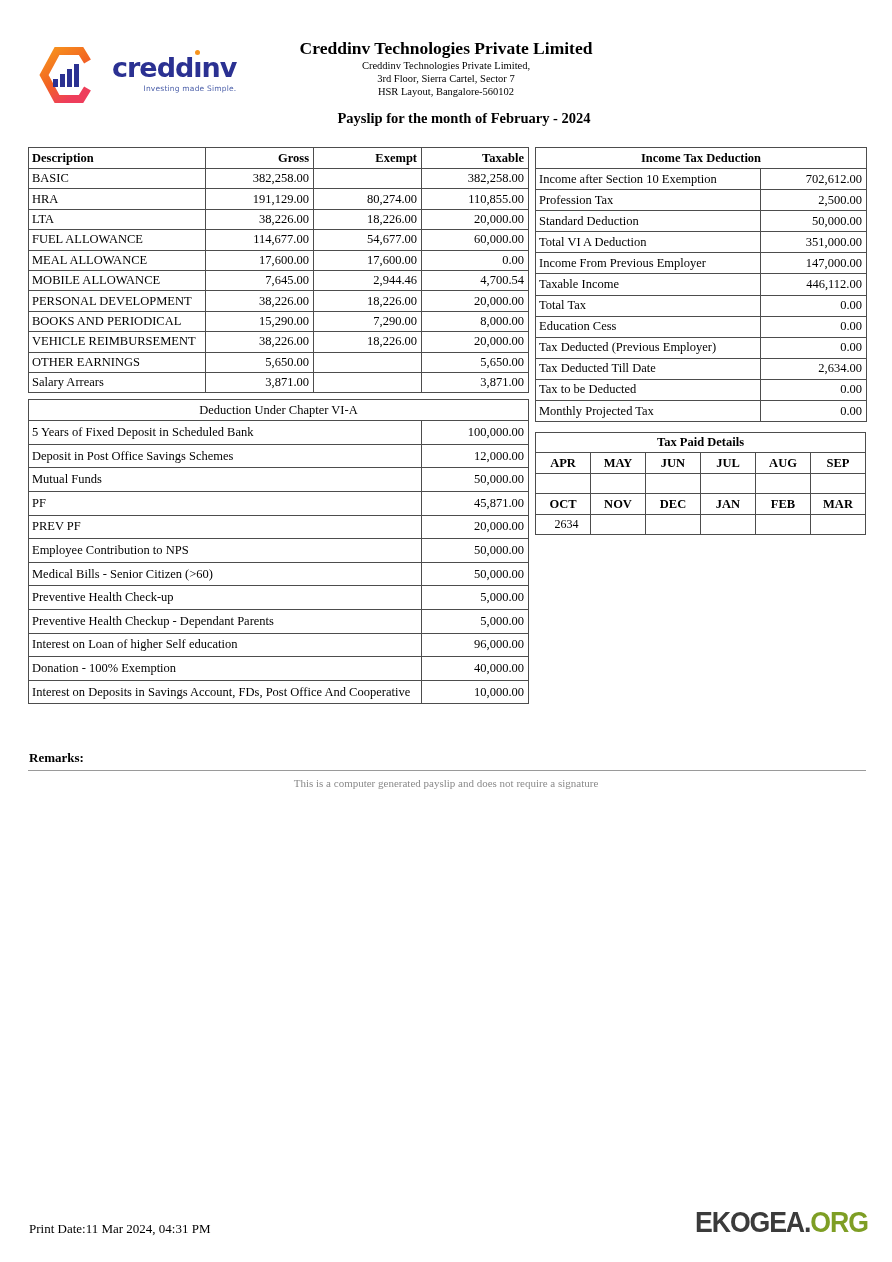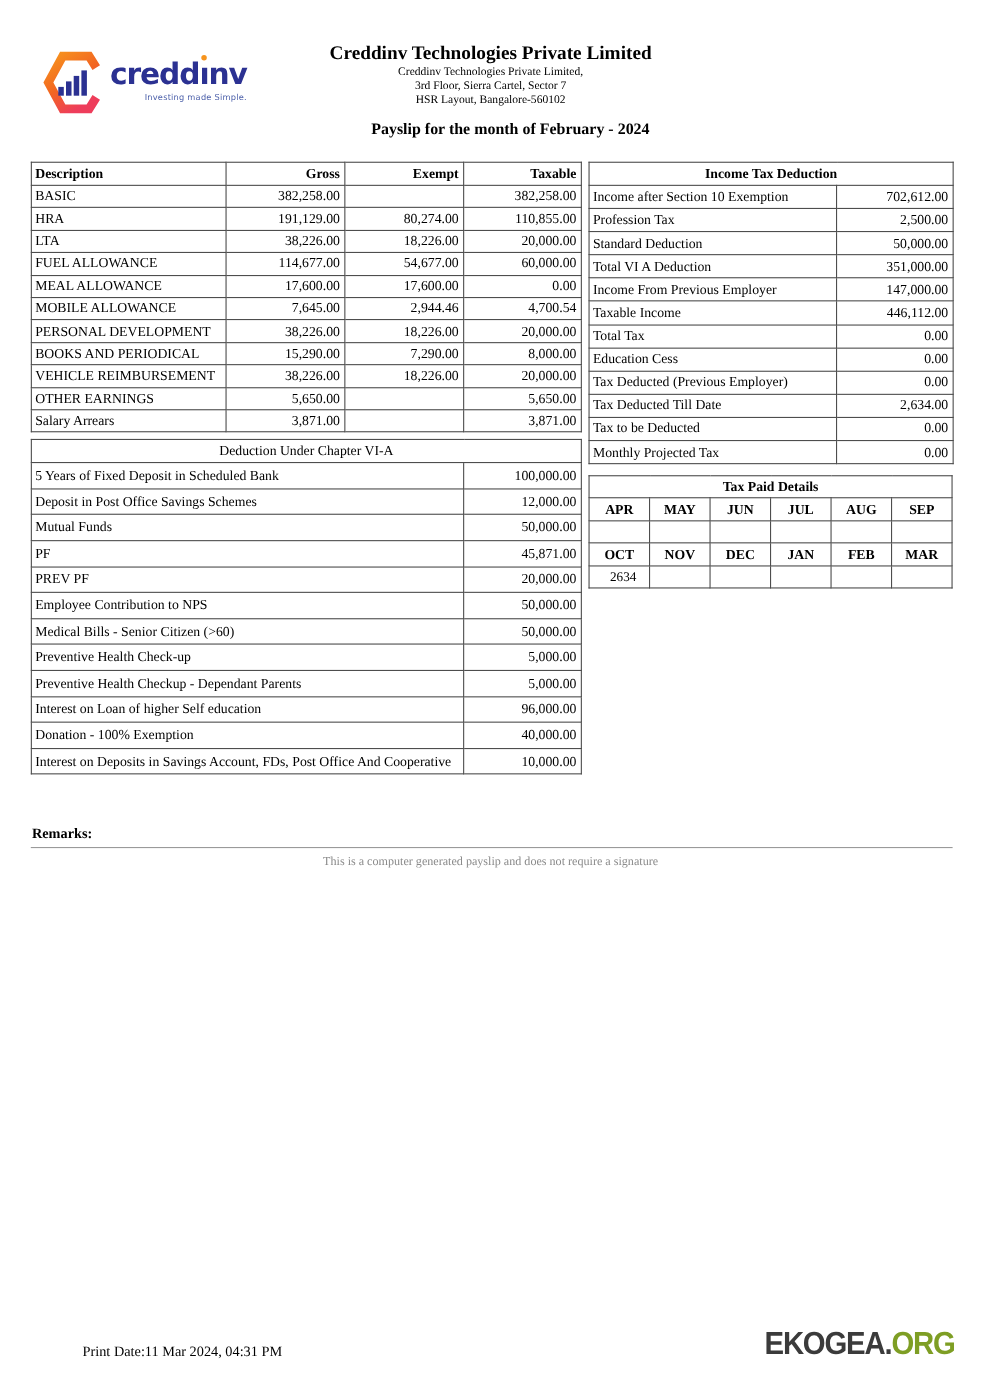--- a/index.html
+++ b/index.html
@@ -9,21 +9,21 @@
     font-family: "Liberation Serif", serif;
     color: #000;
     position: relative;
     overflow: hidden;
   }
   .page { position: relative; width: 892px; height: 1262px; background: #fff; }
 
   
   .logo-block { position: absolute; left: 38px; top: 44px; display: flex; align-items: flex-start; }
   .logo-mark { width: 62px; height: 62px; }
-  .logo-text { margin-left: 0; padding-top: 10px; }
+  .logo-text { margin-left: 12px; padding-top: 10px; }
   .wordmark {
     font-family: "DejaVu Sans", sans-serif;
     font-weight: bold; font-size: 27px; line-height: 1;
     color: #2b3192; letter-spacing: -1px;
   }
   .iwrap { position: relative; }
   .idot { position: absolute; left: 2px; top: -2px; width: 5px; height: 5px; border-radius: 50%; background: #f7941d; }
   .tagline {
     font-family: "DejaVu Sans", sans-serif;
     font-size: 7.5px; color: #4b5fa9; text-align: right; margin-top: 3px; letter-spacing: 0.2px;
@@ -73,21 +73,21 @@
   #taxpaid-table .title-row td { height: 20px; font-weight: bold; }
   #taxpaid-table th { font-weight: bold; height: 21px; text-align: center; }
   #taxpaid-table td { height: 20px; }
   #taxpaid-table td.paid-val { text-align: center; padding-left: 7px; font-size: 12px; }
 
   
   .remarks-label { position: absolute; left: 29px; top: 750px; font-size: 13px; font-weight: bold; }
   .remarks-line { position: absolute; left: 28px; top: 770px; width: 838px; border-top: 1.5px solid #9a9a9a; }
   .gen-note { position: absolute; left: 0; top: 777px; width: 100%; text-align: center; font-size: 11px; color: #8a8a8a; }
 
-  .print-date { position: absolute; left: 29px; top: 1221px; font-size: 13px; margin-left: 46px; }
+  .print-date { position: absolute; left: 29px; top: 1221px; font-size: 13px; }
   .ekogea { position: absolute; right: 24px; top: 1206px; font-family: "Liberation Sans", sans-serif; font-size: 29px; font-weight: 600; letter-spacing: -1.2px; transform: scaleX(0.92); transform-origin: right center; }
   .ekogea-dark { color: #3b3b3b; }
   .ekogea-green { color: #7e9e24; }
 </style>
 </head>
 <body>
 
 <div class="page">
 
   <div class="logo-block">

